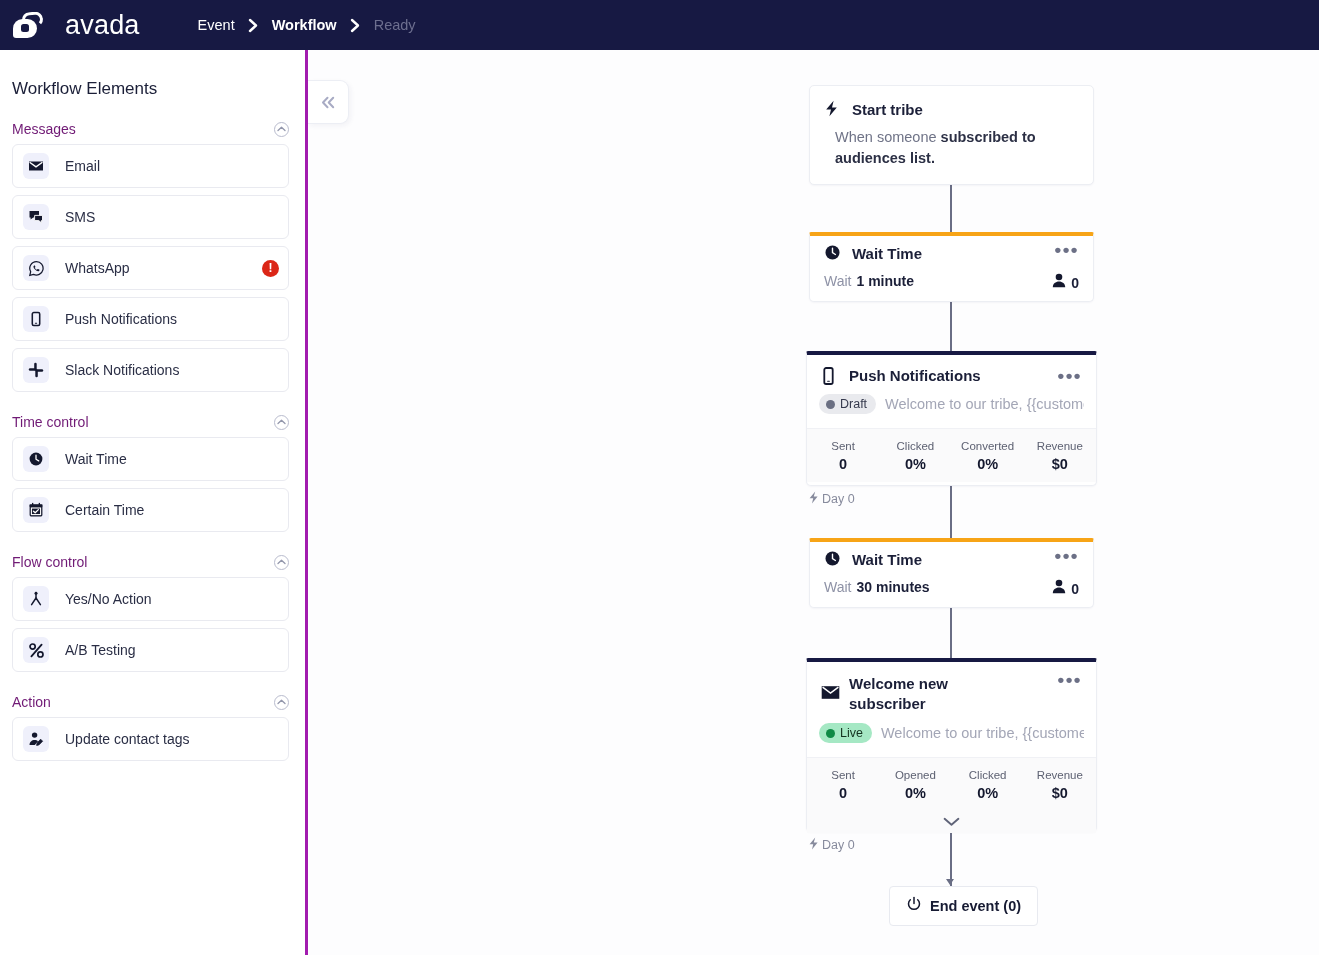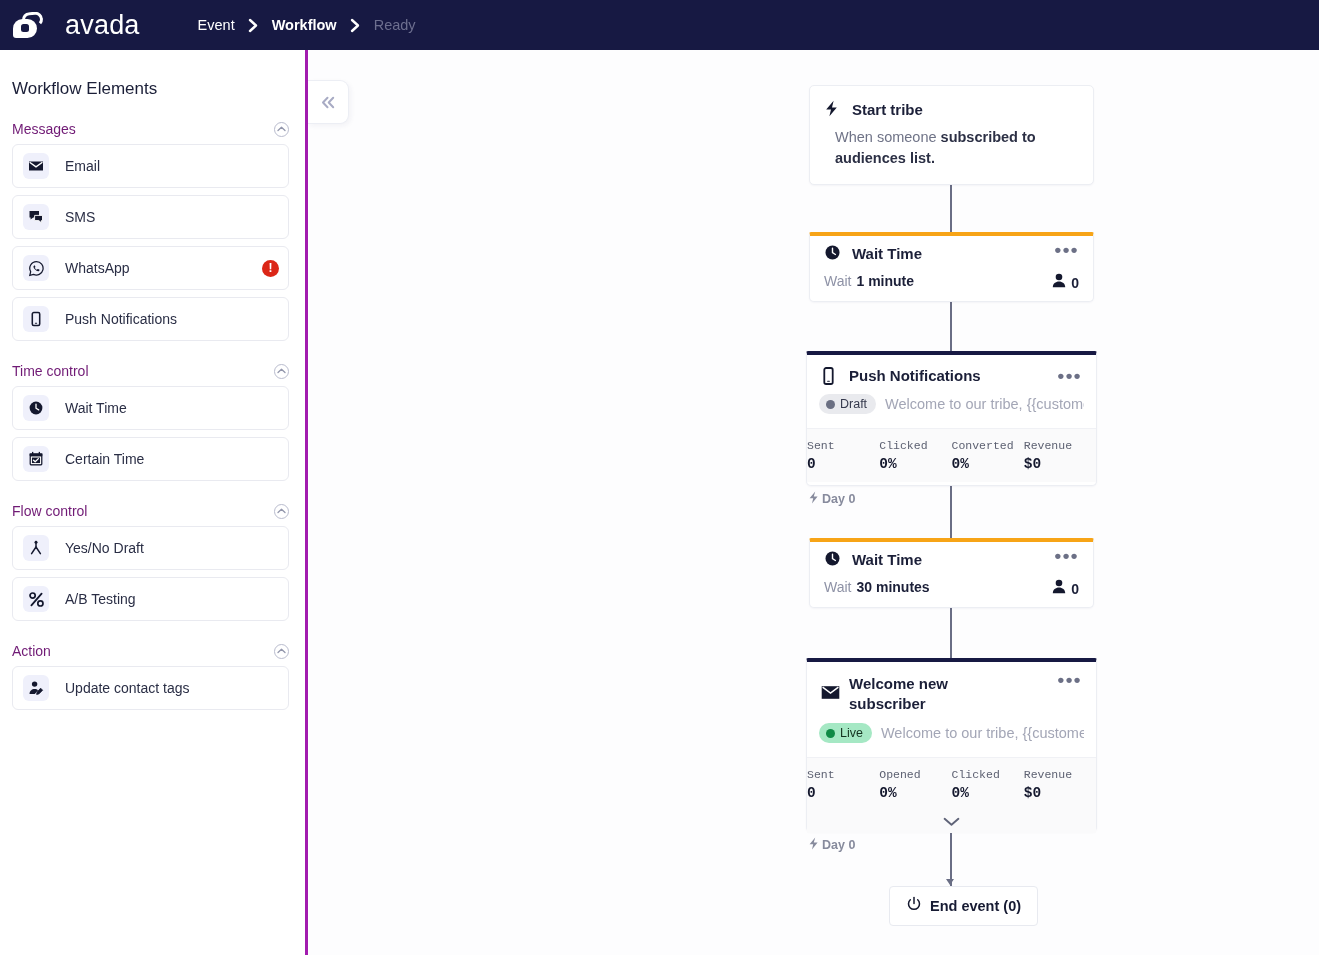--- a/index.html
+++ b/index.html
@@ -164,31 +164,31 @@
   .pill.live .dot  { background: #0f8a46; }
   .msg-preview {
     font-size: 14.5px; color: #a3a6b6; margin-left: 9px;
     white-space: nowrap; overflow: hidden;
   }
 
   .stats {
     display: flex; background: #fafafb; border-top: 1px solid #f0f1f5;
     padding: 9px 0 8px 0;
   }
-  .stat { flex: 1; text-align: left; font-family: Liberation Mono, monospace; }
+  .stat { flex: 1; text-align: center; }
   .stat-k { font-size: 11.5px; color: #5d6172; line-height: 16px; }
   .stat-v { font-size: 14.5px; color: #14182e; font-weight: 700; line-height: 20px; }
   .expand-chevron {
     background: #fafafb; display: flex; align-items: center; justify-content: center;
     height: 22px;
   }
   .expand-chevron svg { display: block; }
 
   .day-tag {
-    position: absolute; display: flex; align-items: center; gap: 3px; z-index: 4; font-weight: bold;
+    position: absolute; display: flex; align-items: center; gap: 3px; z-index: 4;
   }
   .day-tag .dt-text { font-size: 12.5px; color: #878b9d; }
 
   .connector {
     position: absolute; width: 2px; background: #6a6e85; z-index: 1;
   }
   .arrowhead {
     position: absolute; width: 0; height: 0; z-index: 2;
     border-left: 4.5px solid transparent; border-right: 4.5px solid transparent;
     border-top: 6px solid #6a6e85;
@@ -277,20 +277,31 @@
   <div class="el-item">
     <span class="el-icon">
       <svg width="16" height="16" viewBox="0 0 16 16">
           <rect x="4.3" y="1.5" width="7.4" height="13" rx="1.5" fill="none" stroke="#14182e" stroke-width="1.55"></rect>
           <rect x="6.8" y="11.8" width="2.4" height="0.9" rx="0.45" fill="#14182e"></rect>
         </svg>
     </span>
     <span class="el-label">Push Notifications</span>
   </div>
 
+  <div class="el-item">
+    <span class="el-icon">
+      <svg width="16" height="16" viewBox="0 0 16 16" fill="#14182e">
+        <rect x="6.2" y="0.8" width="2.5" height="7.6" rx="1.25"></rect>
+        <rect x="0.8" y="6.2" width="7.6" height="2.5" rx="1.25"></rect>
+        <rect x="7.3" y="7.6" width="2.5" height="7.6" rx="1.25"></rect>
+        <rect x="7.6" y="7.3" width="7.6" height="2.5" rx="1.25"></rect>
+      </svg>
+    </span>
+    <span class="el-label">Slack Notifications</span>
+  </div>
 
   <div class="group-header">
     <span class="gh-label">Time control</span>
     <span class="collapse-circle">
       <svg width="9" height="6" viewBox="0 0 9 6">
           <path d="M1 4.5 L4.5 1.3 L8 4.5" stroke="#9296ab" stroke-width="1.3" fill="none" stroke-linecap="round" stroke-linejoin="round"></path>
         </svg>
     </span>
   </div>
 
@@ -328,21 +339,21 @@
   </div>
 
   <div class="el-item">
     <span class="el-icon">
       <svg width="16" height="16" viewBox="0 0 16 16">
           <path d="M8 1.6 V7" stroke="#14182e" stroke-width="1.5" stroke-linecap="round"></path>
           <path d="M8 7 L3.6 13.6 M8 7 L12.4 13.6" stroke="#14182e" stroke-width="1.5" stroke-linecap="round"></path>
           <circle cx="8" cy="2.2" r="1.5" fill="#14182e"></circle>
         </svg>
     </span>
-    <span class="el-label">Yes/No Draft</span>
+    <span class="el-label">Yes/No Action</span>
   </div>
 
 
   <div class="el-item">
     <span class="el-icon">
       <svg width="17" height="17" viewBox="0 0 17 17">
           <circle cx="4.6" cy="4.6" r="2.6" fill="none" stroke="#14182e" stroke-width="1.7"></circle>
           <circle cx="12.4" cy="12.4" r="2.6" fill="none" stroke="#14182e" stroke-width="1.7"></circle>
           <path d="M13.6 2.6 L3.4 14.4" stroke="#14182e" stroke-width="1.8" stroke-linecap="round"></path>
         </svg>

